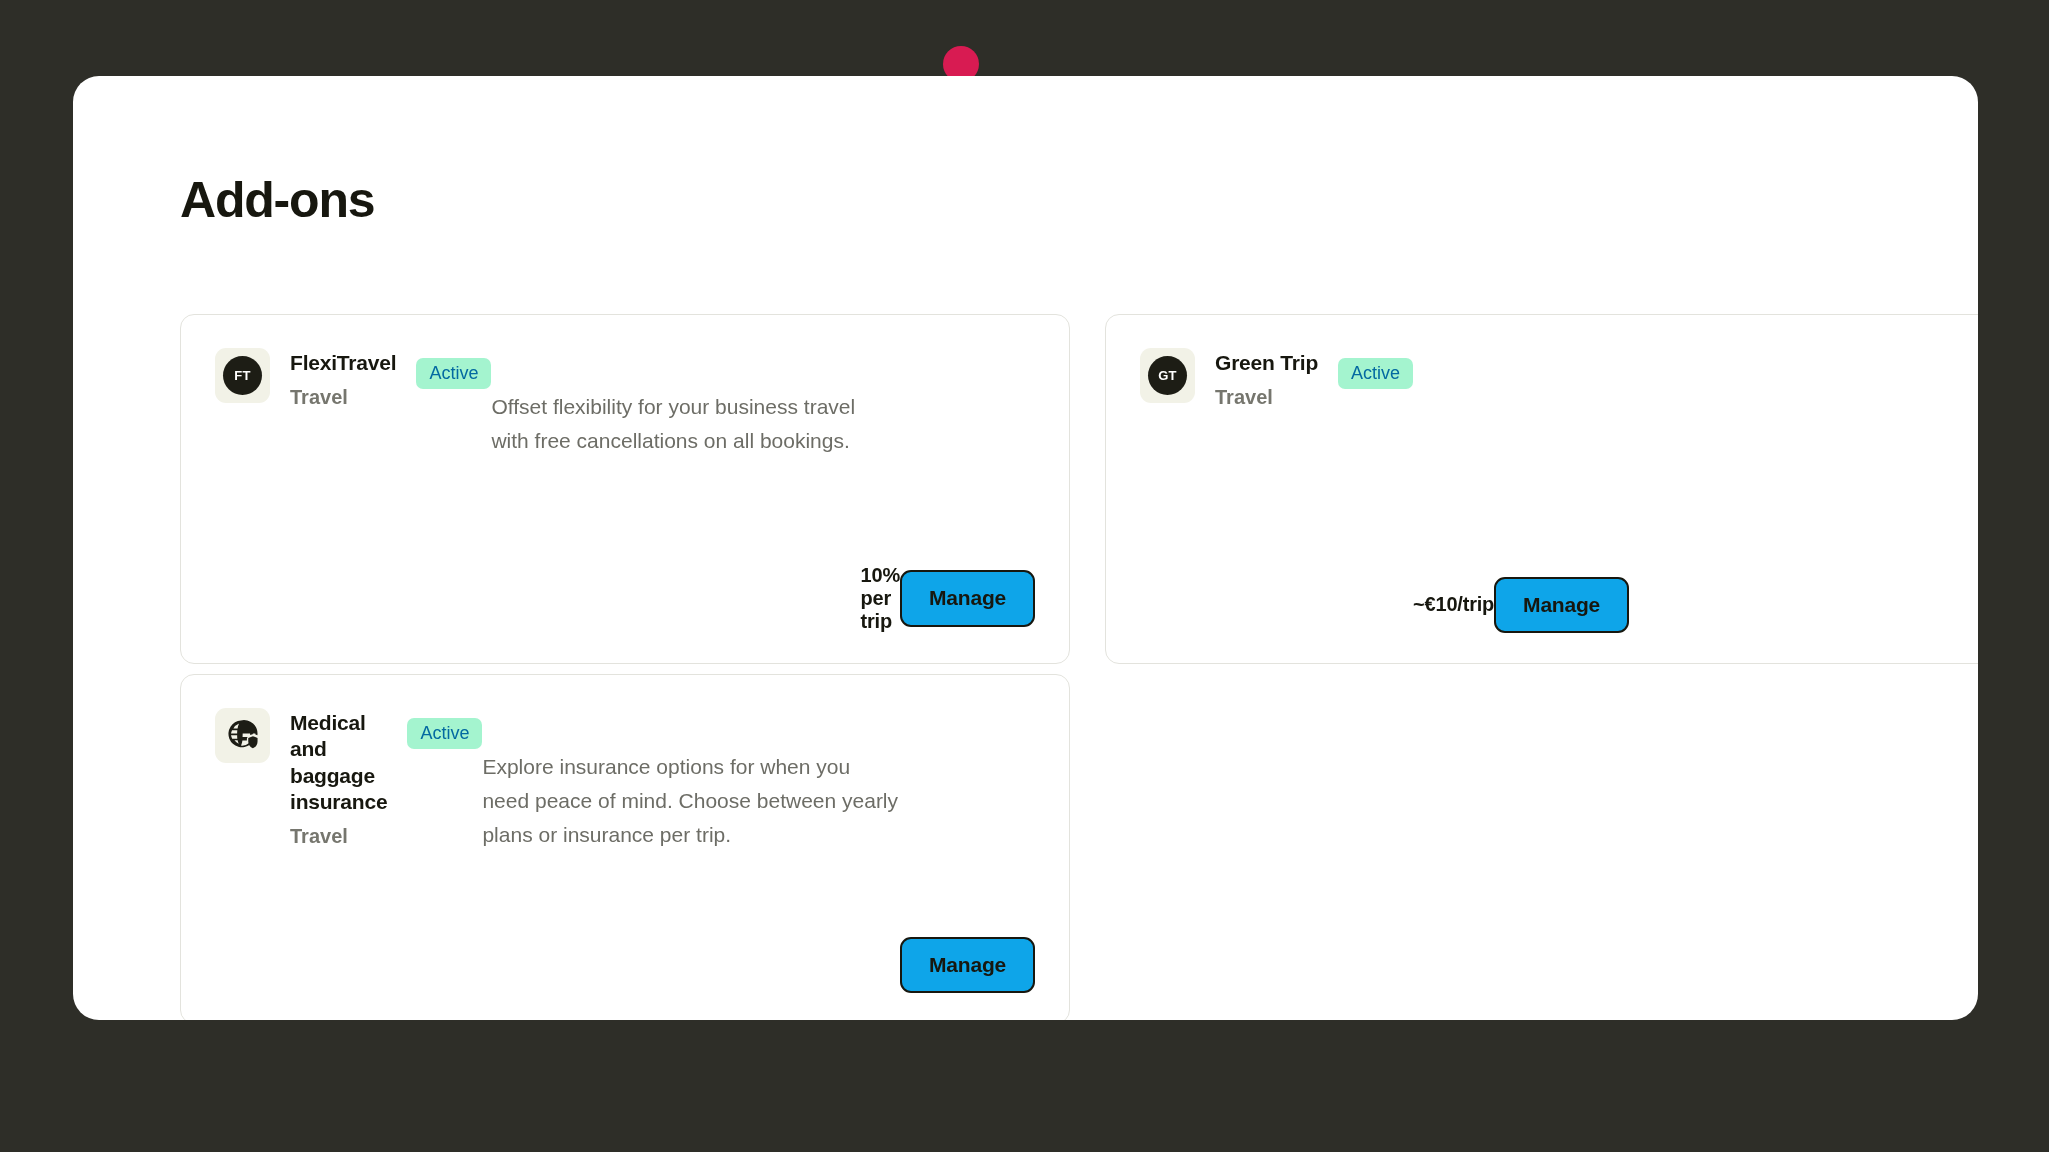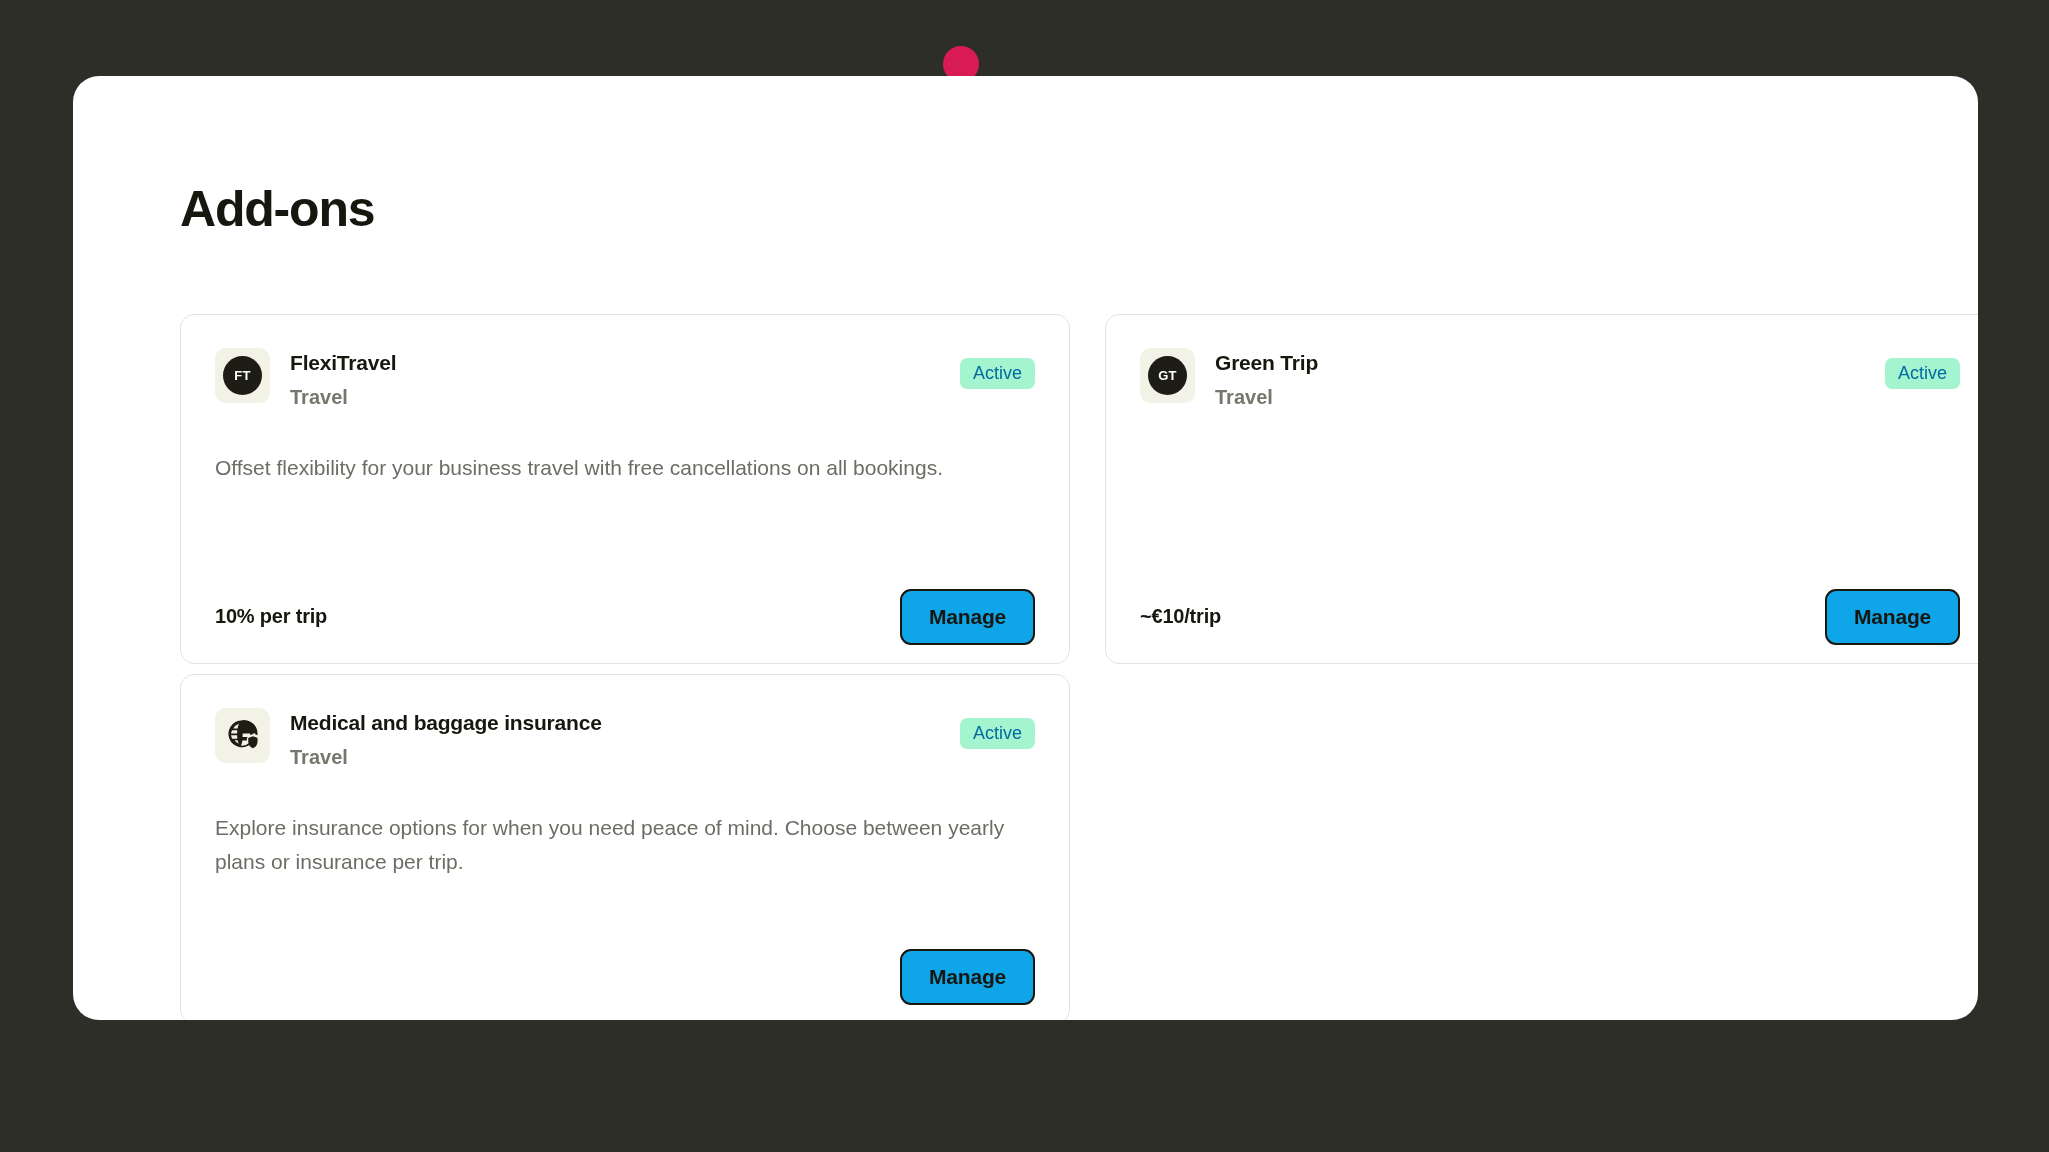--- a/index.html
+++ b/index.html
@@ -39,21 +39,21 @@
     height: 944px;
     background: #ffffff;
     border-radius: 26px;
     z-index: 2;
     overflow: hidden;
   }
 
   .page-title {
     position: absolute;
     left: 107px;
-    top: 108px;
+    top: 99px;
     font-size: 50px;
     font-weight: 700;
     letter-spacing: -1.2px;
     color: #17170f;
     line-height: 1;
   }
 
   .cards-grid {
     position: absolute;
     left: 107px;
@@ -63,24 +63,24 @@
     grid-template-columns: 890px 890px;
     column-gap: 35px;
     row-gap: 10px;
     align-items: start;
   }
 
   .card {
     border: 1px solid #e3e3dd;
     border-radius: 14px;
     background: #ffffff;
-    padding: 33px 34px 18px 34px;
+    padding: 33px 34px 30px 34px;
     min-height: 350px;
     display: flex;
-    flex-direction: column;
+    flex-direction: row;
   }
 
   .card-head {
     display: flex;
     align-items: flex-start;
     gap: 20px;
   }
 
   .icon-tile {
     width: 55px;

